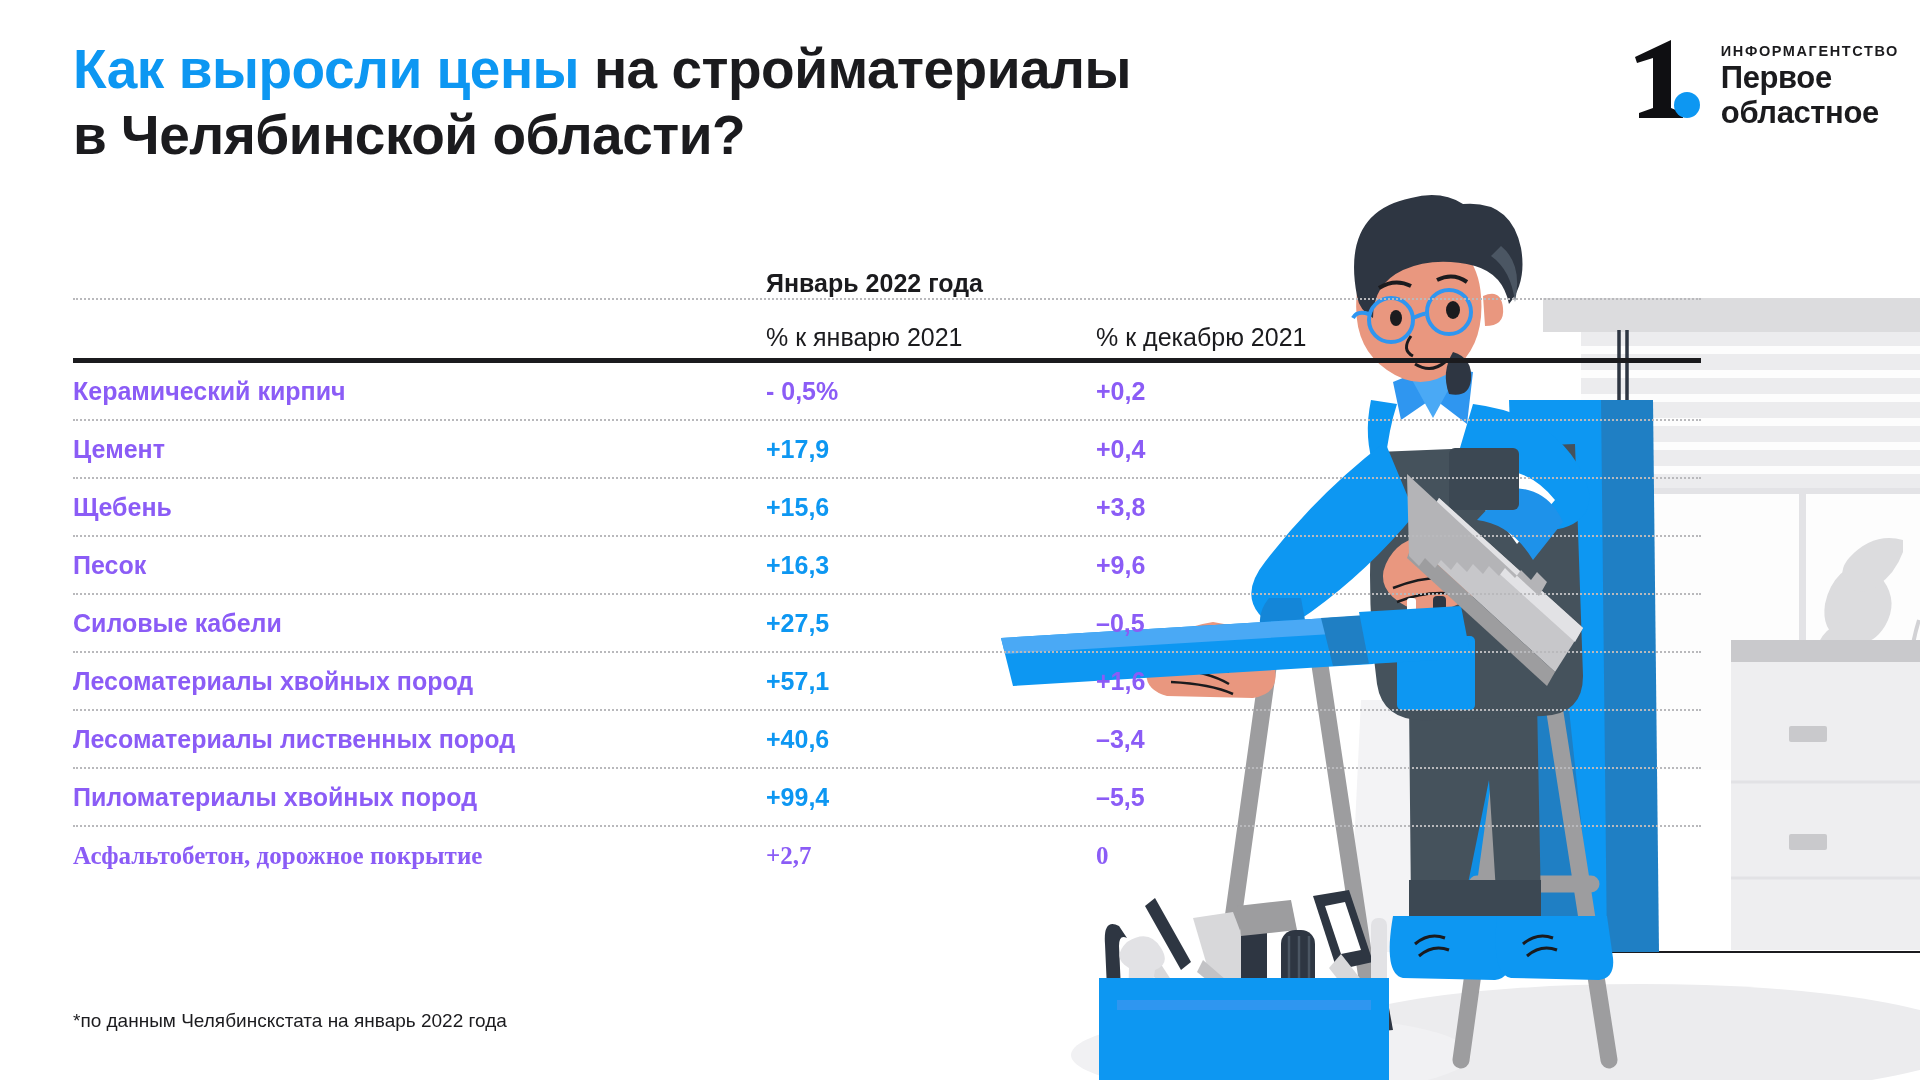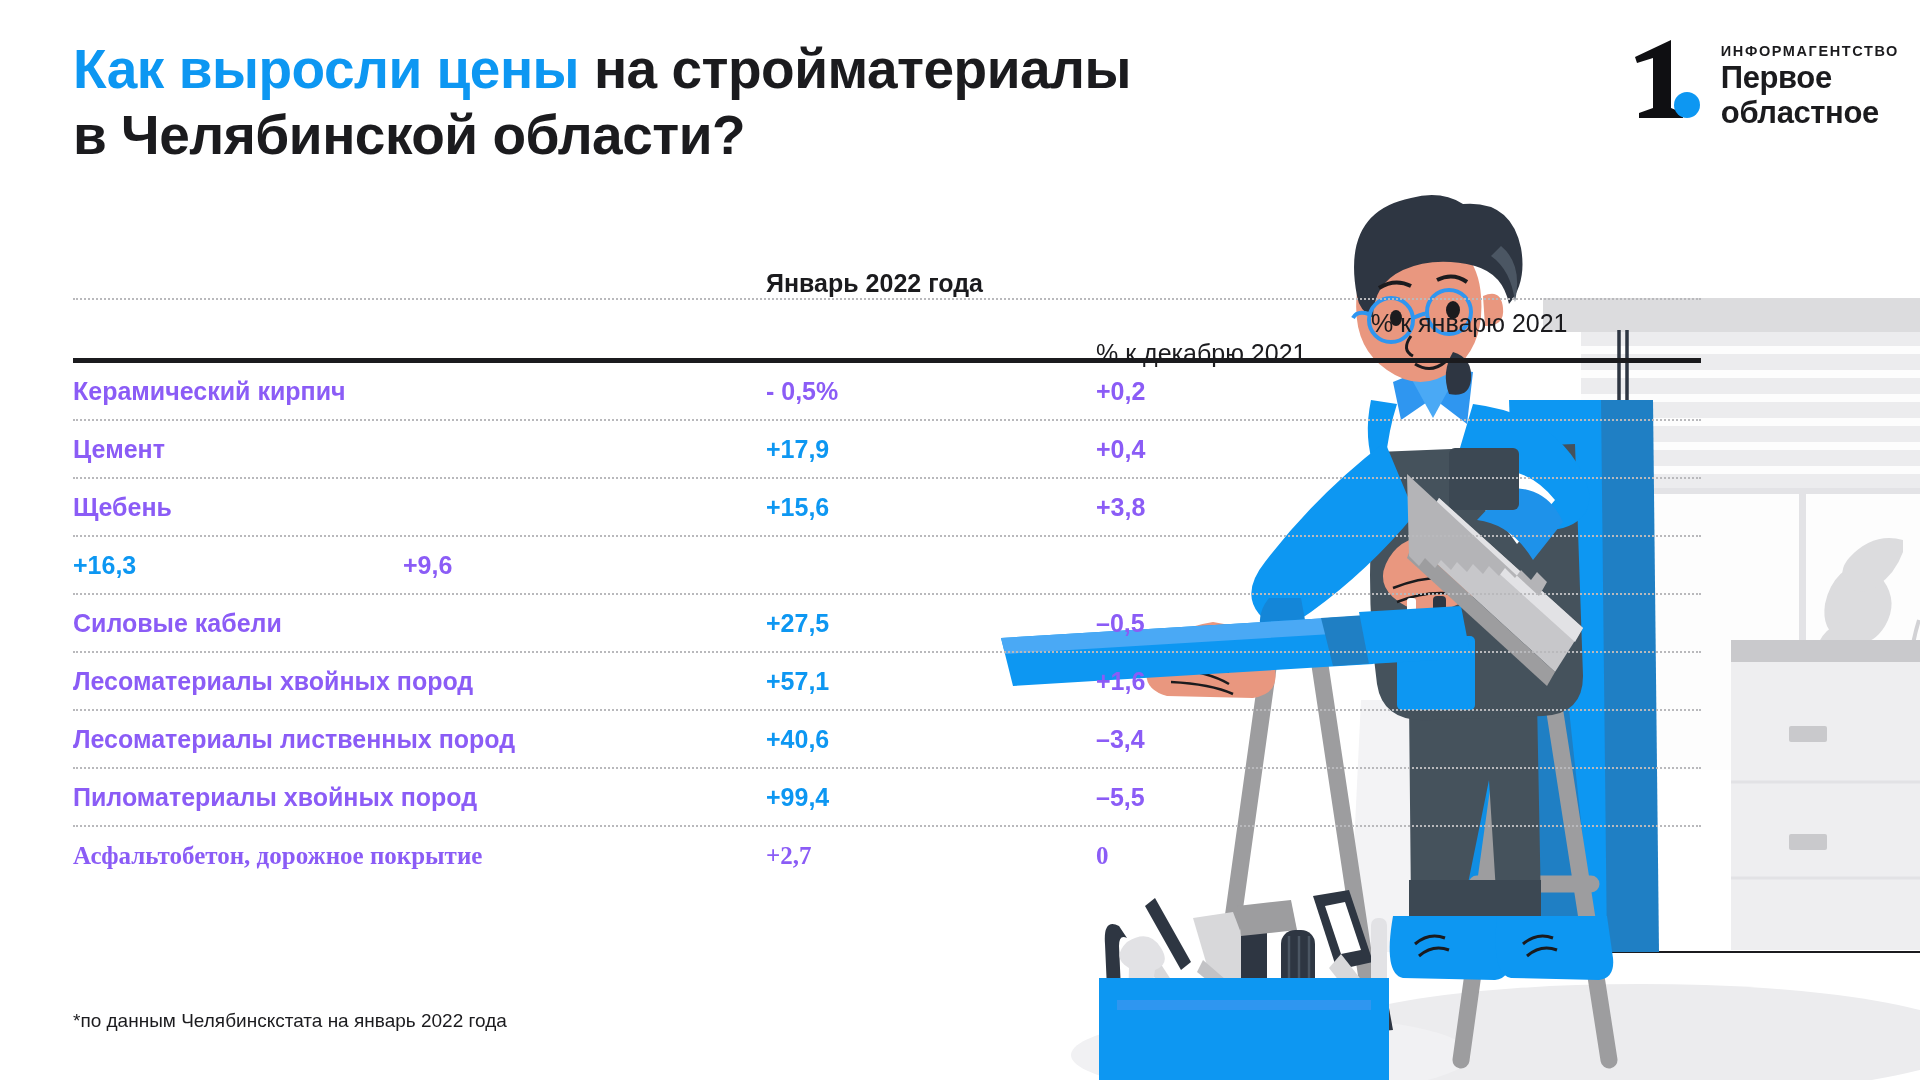--- a/index.html
+++ b/index.html
@@ -57,21 +57,21 @@
     display: flex; align-items: flex-end; height: 48px;
   }
   .hdr-period .period-text {
     font-size: 25px; color: #1b1b1e; font-weight: bold; line-height: 30px;
   }
   .dotted-rule {
     height: 0; border-top: 2px dotted #b9b9bc;
     width: 100%;
   }
   .hdr-cols {
-    display: flex; align-items: flex-end; height: 52px; padding-top: 8px; flex-direction: column;
+    display: flex; align-items: flex-end; height: 52px; padding-top: 8px;
   }
   .hdr-cols .hdr-text {
     font-size: 25px; color: #1b1b1e; font-weight: normal; line-height: 30px;
   }
   #thick-rule {
     height: 5px; background: #1b1b1e; width: 1628px; margin-top: 6px;
   }
 
   .row {
     display: flex; align-items: center; height: 58px;
@@ -338,20 +338,21 @@
           <div class="col-label cell">Цемент</div>
           <div class="col-v1 cell blue">+17,9</div>
           <div class="col-v2 cell">+0,4</div>
         </div>
         <div class="row">
           <div class="col-label cell">Щебень</div>
           <div class="col-v1 cell blue">+15,6</div>
           <div class="col-v2 cell">+3,8</div>
         </div>
         <div class="row">
+          <div class="col-label cell">Песок</div>
           <div class="col-v1 cell blue">+16,3</div>
           <div class="col-v2 cell">+9,6</div>
         </div>
         <div class="row">
           <div class="col-label cell">Силовые кабели</div>
           <div class="col-v1 cell blue">+27,5</div>
           <div class="col-v2 cell">–0,5</div>
         </div>
         <div class="row">
           <div class="col-label cell">Лесоматериалы хвойных пород</div>

